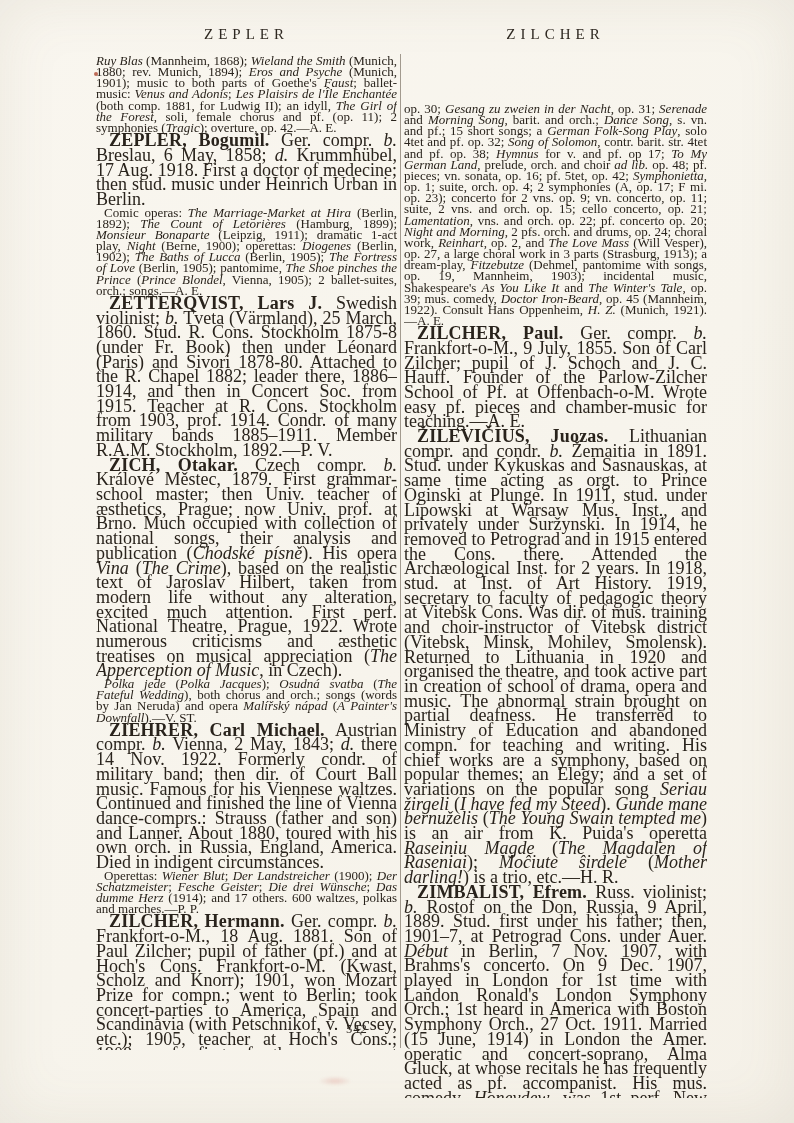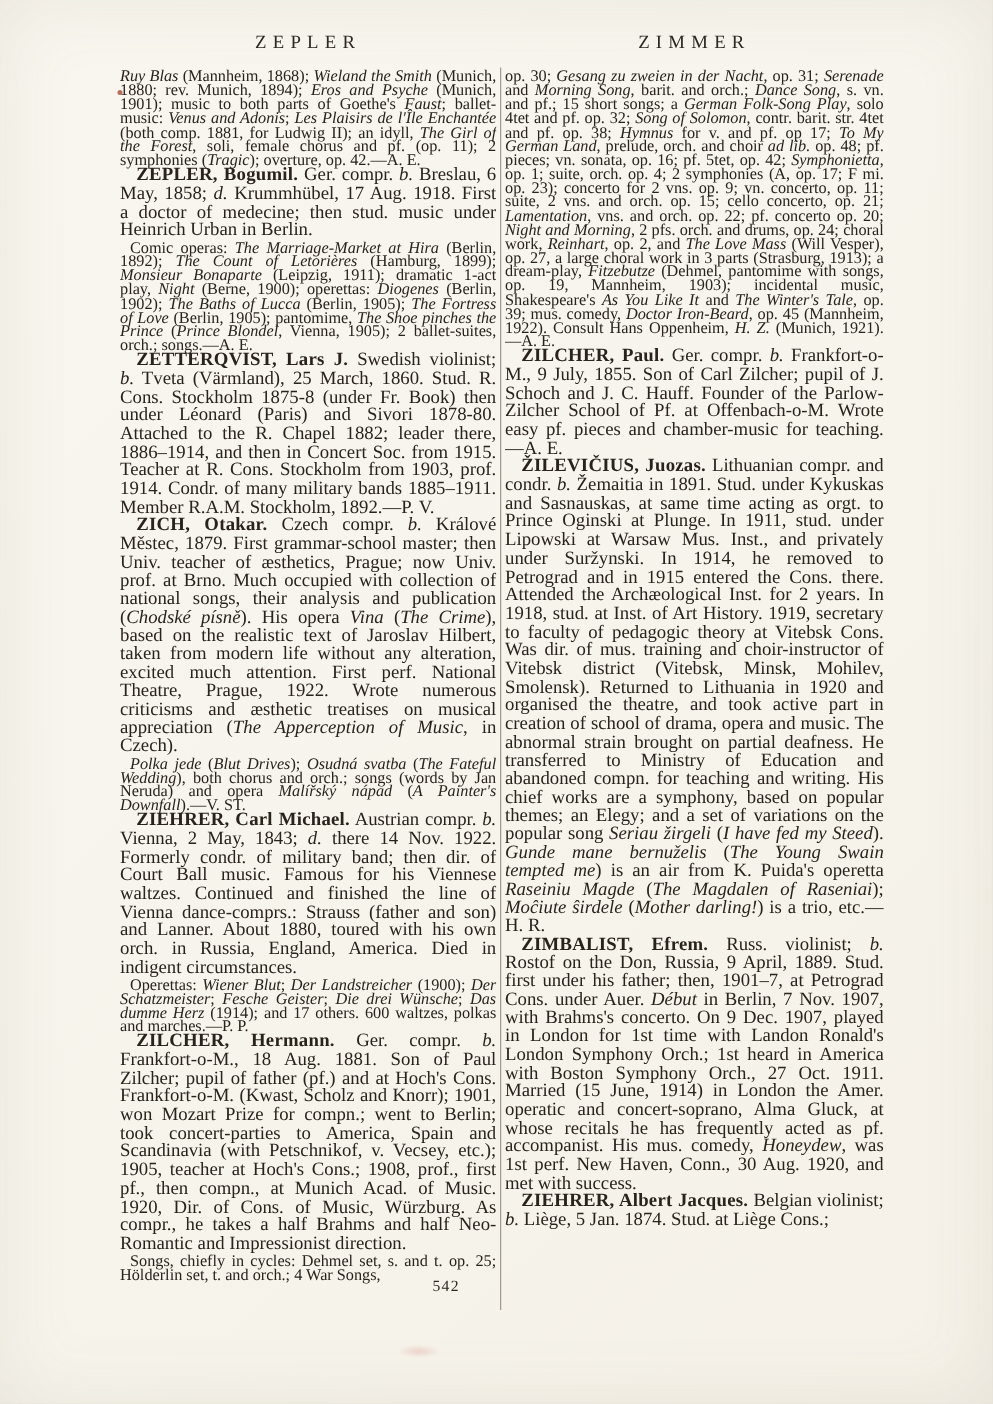--- a/index.html
+++ b/index.html
@@ -22,29 +22,29 @@
     color:#2e2821;
   }
   .running-head.left{left:96px;width:301px;}
   .running-head.right{left:404px;width:303px;}
   .col{
     position:absolute;top:55px;height:995px;
     text-align:justify;
     overflow:hidden;
   }
   .col-left{left:96px;width:301px;}
-  .col-right{left:404px;width:303px;}
+  .col-right{left:404px;width:303px;margin-top:48px;}
   .divider{
     position:absolute;left:400px;top:54px;
     width:1px;height:994px;
     background:#a29a8e;
   }
   .col p{margin:0;padding:0;}
   .t-main{
-    font-size:15px;line-height:14.7px;
+    font-size:18px;line-height:14.7px;
     text-indent:13px;
   }
   .t-small{
     font-size:13px;line-height:11.15px;
     text-indent:8px;
   }
   .no-indent{text-indent:0;}
   .t-main b{font-weight:bold;letter-spacing:.2px;}
   .page-number{
     position:absolute;left:346px;top:1022px;width:100px;
@@ -65,33 +65,33 @@
     position:absolute;inset:0;pointer-events:none;
     box-shadow:inset 0 0 60px rgba(120,105,80,.10);
   }
 </style>
 </head>
 <body>
 
 <div class="page">
 
   <div class="running-head left">ZEPLER</div>
-  <div class="running-head right">ZIMMER</div>
+  <div class="running-head right">ZILCHER</div>
 
   <div class="divider" style="background: rgb(162, 154, 142);"></div>
 
   <span class="margin-mark" style="background: rgb(179, 81, 59);"></span>
 
   <div class="col col-left">
     <p class="t-small no-indent"><i>Ruy Blas</i> (Mannheim, 1868); <i>Wieland the Smith</i> (Munich, 1880; rev. Munich, 1894); <i>Eros and Psyche</i> (Munich, 1901); music to both parts of Goethe's <i>Faust</i>; ballet-music: <i>Venus and Adonis</i>; <i>Les Plaisirs de l'Île Enchantée</i> (both comp. 1881, for Ludwig II); an idyll, <i>The Girl of the Forest</i>, soli, female chorus and pf. (op. 11); 2 symphonies (<i>Tragic</i>); overture, op. 42.—A. E.</p>
     <p class="t-main"><b>ZEPLER, Bogumil.</b> Ger. compr. <i>b.</i> Breslau, 6 May, 1858; <i>d.</i> Krummhübel, 17 Aug. 1918. First a doctor of medecine; then stud. music under Heinrich Urban in Berlin.</p>
     <p class="t-small">Comic operas: <i>The Marriage-Market at Hira</i> (Berlin, 1892); <i>The Count of Letorières</i> (Hamburg, 1899); <i>Monsieur Bonaparte</i> (Leipzig, 1911); dramatic 1-act play, <i>Night</i> (Berne, 1900); operettas: <i>Diogenes</i> (Berlin, 1902); <i>The Baths of Lucca</i> (Berlin, 1905); <i>The Fortress of Love</i> (Berlin, 1905); pantomime, <i>The Shoe pinches the Prince</i> (<i>Prince Blondel</i>, Vienna, 1905); 2 ballet-suites, orch.; songs.—A. E.</p>
     <p class="t-main"><b>ZETTERQVIST, Lars J.</b> Swedish violinist; <i>b.</i> Tveta (Värmland), 25 March, 1860. Stud. R. Cons. Stockholm 1875-8 (under Fr. Book) then under Léonard (Paris) and Sivori 1878-80. Attached to the R. Chapel 1882; leader there, 1886–1914, and then in Concert Soc. from 1915. Teacher at R. Cons. Stockholm from 1903, prof. 1914. Condr. of many military bands 1885–1911. Member R.A.M. Stockholm, 1892.—P. V.</p>
     <p class="t-main"><b>ZICH, Otakar.</b> Czech compr. <i>b.</i> Králové Městec, 1879. First grammar-school master; then Univ. teacher of æsthetics, Prague; now Univ. prof. at Brno. Much occupied with collection of national songs, their analysis and publication (<i>Chodské písně</i>). His opera <i>Vina</i> (<i>The Crime</i>), based on the realistic text of Jaroslav Hilbert, taken from modern life without any alteration, excited much attention. First perf. National Theatre, Prague, 1922. Wrote numerous criticisms and æsthetic treatises on musical appreciation (<i>The Apperception of Music</i>, in Czech).</p>
-    <p class="t-small"><i>Polka jede</i> (<i>Blut Drives</i>); <i>Osudná svatba</i> (<i>The Fateful Wedding</i>), both chorus and orch.; songs (words by Jan Neruda) and opera <i>Malířský nápad</i> (<i>A Painter's Downfall</i>).—V. ST.</p>
+    <p class="t-small"><i>Polka jede</i> (<i>Polka Jacques</i>); <i>Osudná svatba</i> (<i>The Fateful Wedding</i>), both chorus and orch.; songs (words by Jan Neruda) and opera <i>Malířský nápad</i> (<i>A Painter's Downfall</i>).—V. ST.</p>
     <p class="t-main"><b>ZIEHRER, Carl Michael.</b> Austrian compr. <i>b.</i> Vienna, 2 May, 1843; <i>d.</i> there 14 Nov. 1922. Formerly condr. of military band; then dir. of Court Ball music. Famous for his Viennese waltzes. Continued and finished the line of Vienna dance-comprs.: Strauss (father and son) and Lanner. About 1880, toured with his own orch. in Russia, England, America. Died in indigent circumstances.</p>
     <p class="t-small">Operettas: <i>Wiener Blut</i>; <i>Der Landstreicher</i> (1900); <i>Der Schatzmeister</i>; <i>Fesche Geister</i>; <i>Die drei Wünsche</i>; <i>Das dumme Herz</i> (1914); and 17 others. 600 waltzes, polkas and marches.—P. P.</p>
     <p class="t-main"><b>ZILCHER, Hermann.</b> Ger. compr. <i>b.</i> Frankfort-o-M., 18 Aug. 1881. Son of Paul Zilcher; pupil of father (pf.) and at Hoch's Cons. Frankfort-o-M. (Kwast, Scholz and Knorr); 1901, won Mozart Prize for compn.; went to Berlin; took concert-parties to America, Spain and Scandinavia (with Petschnikof, v. Vecsey, etc.); 1905, teacher at Hoch's Cons.; 1908, prof., first pf., then compn., at Munich Acad. of Music. 1920, Dir. of Cons. of Music, Würzburg. As compr., he takes a half Brahms and half Neo-Romantic and Impressionist direction.</p>
     <p class="t-small">Songs, chiefly in cycles: Dehmel set, s. and t. op. 25; Hölderlin set, t. and orch.; 4 War Songs,</p>
   </div>
 
   <div class="col col-right">
     <p class="t-small no-indent">op. 30; <i>Gesang zu zweien in der Nacht</i>, op. 31; <i>Serenade</i> and <i>Morning Song</i>, barit. and orch.; <i>Dance Song</i>, s. vn. and pf.; 15 short songs; a <i>German Folk-Song Play</i>, solo 4tet and pf. op. 32; <i>Song of Solomon</i>, contr. barit. str. 4tet and pf. op. 38; <i>Hymnus</i> for v. and pf. op 17; <i>To My German Land</i>, prelude, orch. and choir <i>ad lib.</i> op. 48; pf. pieces; vn. sonata, op. 16; pf. 5tet, op. 42; <i>Symphonietta</i>, op. 1; suite, orch. op. 4; 2 symphonies (A, op. 17; F mi. op. 23); concerto for 2 vns. op. 9; vn. concerto, op. 11; suite, 2 vns. and orch. op. 15; cello concerto, op. 21; <i>Lamentation</i>, vns. and orch. op. 22; pf. concerto op. 20; <i>Night and Morning</i>, 2 pfs. orch. and drums, op. 24; choral work, <i>Reinhart</i>, op. 2, and <i>The Love Mass</i> (Will Vesper), op. 27, a large choral work in 3 parts (Strasburg, 1913); a dream-play, <i>Fitzebutze</i> (Dehmel, pantomime with songs, op. 19, Mannheim, 1903); incidental music, Shakespeare's <i>As You Like It</i> and <i>The Winter's Tale</i>, op. 39; mus. comedy, <i>Doctor Iron-Beard</i>, op. 45 (Mannheim, 1922). Consult Hans Oppenheim, <i>H. Z.</i> (Munich, 1921).—A. E.</p>
     <p class="t-main"><b>ZILCHER, Paul.</b> Ger. compr. <i>b.</i> Frankfort-o-M., 9 July, 1855. Son of Carl Zilcher; pupil of J. Schoch and J. C. Hauff. Founder of the Parlow-Zilcher School of Pf. at Offenbach-o-M. Wrote easy pf. pieces and chamber-music for teaching.—A. E.</p>
     <p class="t-main"><b>ŽILEVIČIUS, Juozas.</b> Lithuanian compr. and condr. <i>b.</i> Žemaitia in 1891. Stud. under Kykuskas and Sasnauskas, at same time acting as orgt. to Prince Oginski at Plunge. In 1911, stud. under Lipowski at Warsaw Mus. Inst., and privately under Suržynski. In 1914, he removed to Petrograd and in 1915 entered the Cons. there. Attended the Archæological Inst. for 2 years. In 1918, stud. at Inst. of Art History. 1919, secretary to faculty of pedagogic theory at Vitebsk Cons. Was dir. of mus. training and choir-instructor of Vitebsk district (Vitebsk, Minsk, Mohilev, Smolensk). Returned to Lithuania in 1920 and organised the theatre, and took active part in creation of school of drama, opera and music. The abnormal strain brought on partial deafness. He transferred to Ministry of Education and abandoned compn. for teaching and writing. His chief works are a symphony, based on popular themes; an Elegy; and a set of variations on the popular song <i>Seriau žirgeli</i> (<i>I have fed my Steed</i>). <i>Gunde mane bernuželis</i> (<i>The Young Swain tempted me</i>) is an air from K. Puida's operetta <i>Raseiniu Magde</i> (<i>The Magdalen of Raseniai</i>); <i>Moĉiute ŝirdele</i> (<i>Mother darling!</i>) is a trio, etc.—H. R.</p>

